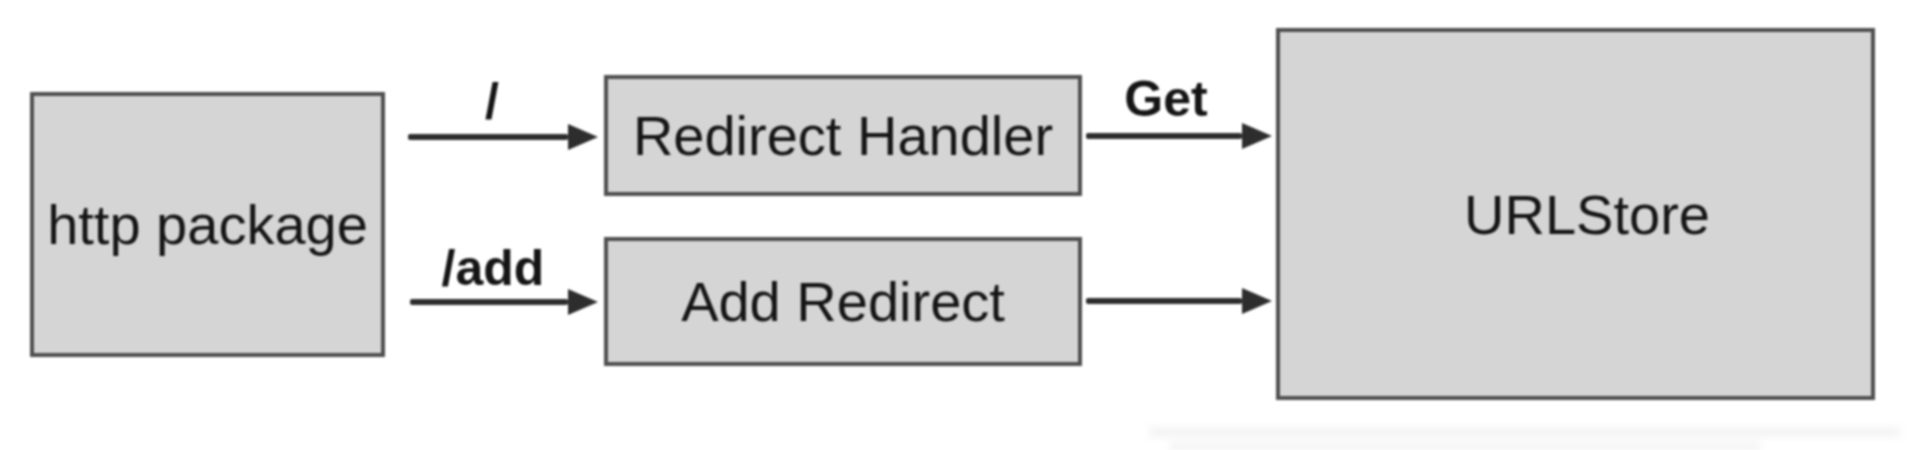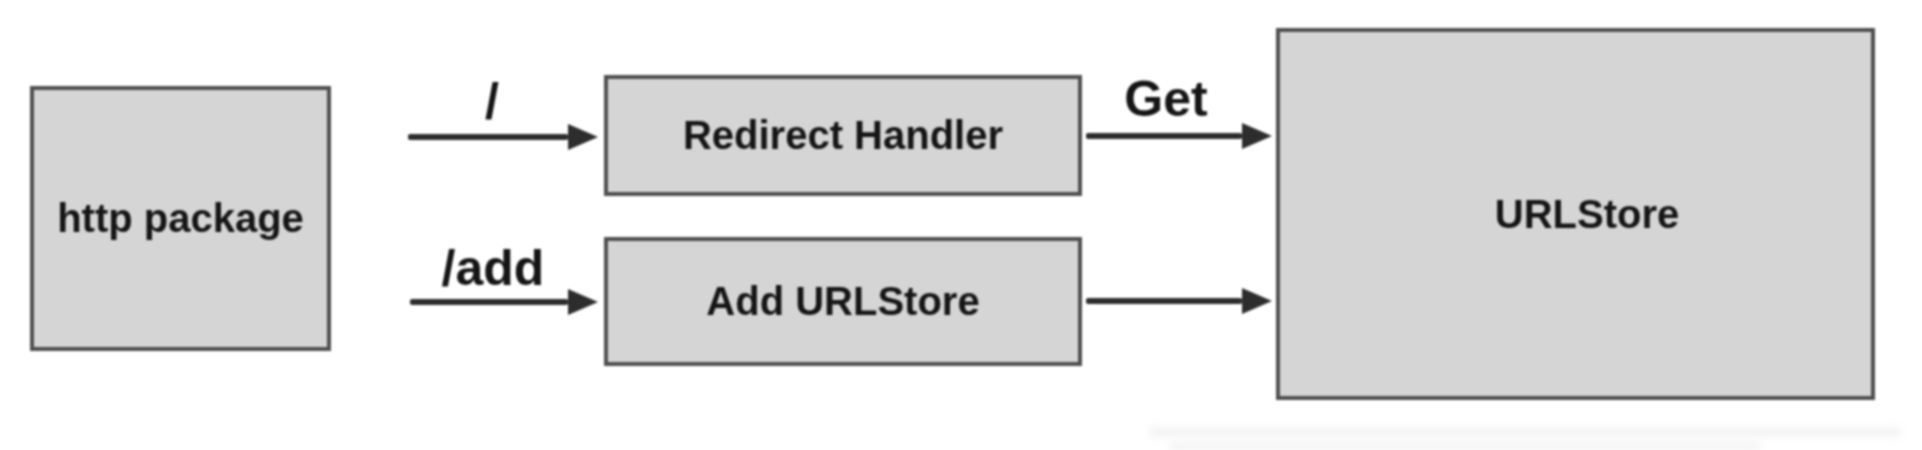--- a/index.html
+++ b/index.html
@@ -19,22 +19,22 @@
   .node {
     position: absolute;
     background: #d5d5d5;
     border: 4px solid #4f4f4f;
     box-sizing: border-box;
     display: flex;
     align-items: center;
     justify-content: center;
   }
   .node-label {
-    font-size: 40px;
-    font-weight: bold;
+    font-size: 56px;
+    font-weight: normal;
     color: #151515;
     letter-spacing: 0px;
     white-space: nowrap;
   }
   .edge-line {
     position: absolute;
     height: 6px;
     background: #2d2d2d;
     border-radius: 2px;
   }
@@ -59,30 +59,30 @@
     position: absolute;
     background: #e3e3e3;
     filter: blur(4px);
   }
 </style>
 </head>
 <body>
 
 <div class="canvas">
 
-  <div class="node" style="left:30px; top:86px; width:301px; height:265px;">
+  <div class="node" style="left:30px; top:92px; width:355px; height:265px;">
     <span class="node-label">http package</span>
   </div>
 
   <div class="node" style="left:604px; top:75px; width:478px; height:121px;">
     <span class="node-label">Redirect Handler</span>
   </div>
 
   <div class="node" style="left:604px; top:237px; width:478px; height:129px;">
-    <span class="node-label">Add URLStore</span>
+    <span class="node-label">Add Redirect</span>
   </div>
 
   <div class="node" style="left:1276px; top:28px; width:599px; height:372px;padding-left:23px;">
     <span class="node-label">URLStore</span>
   </div>
 
   <span class="edge-label" style="left:492px; top:76px;">/</span>
   <div class="edge-line" style="left:408px; top:134px; width:160px;"></div>
   <div class="edge-head" style="left:568px; top:124px;"></div>
 

